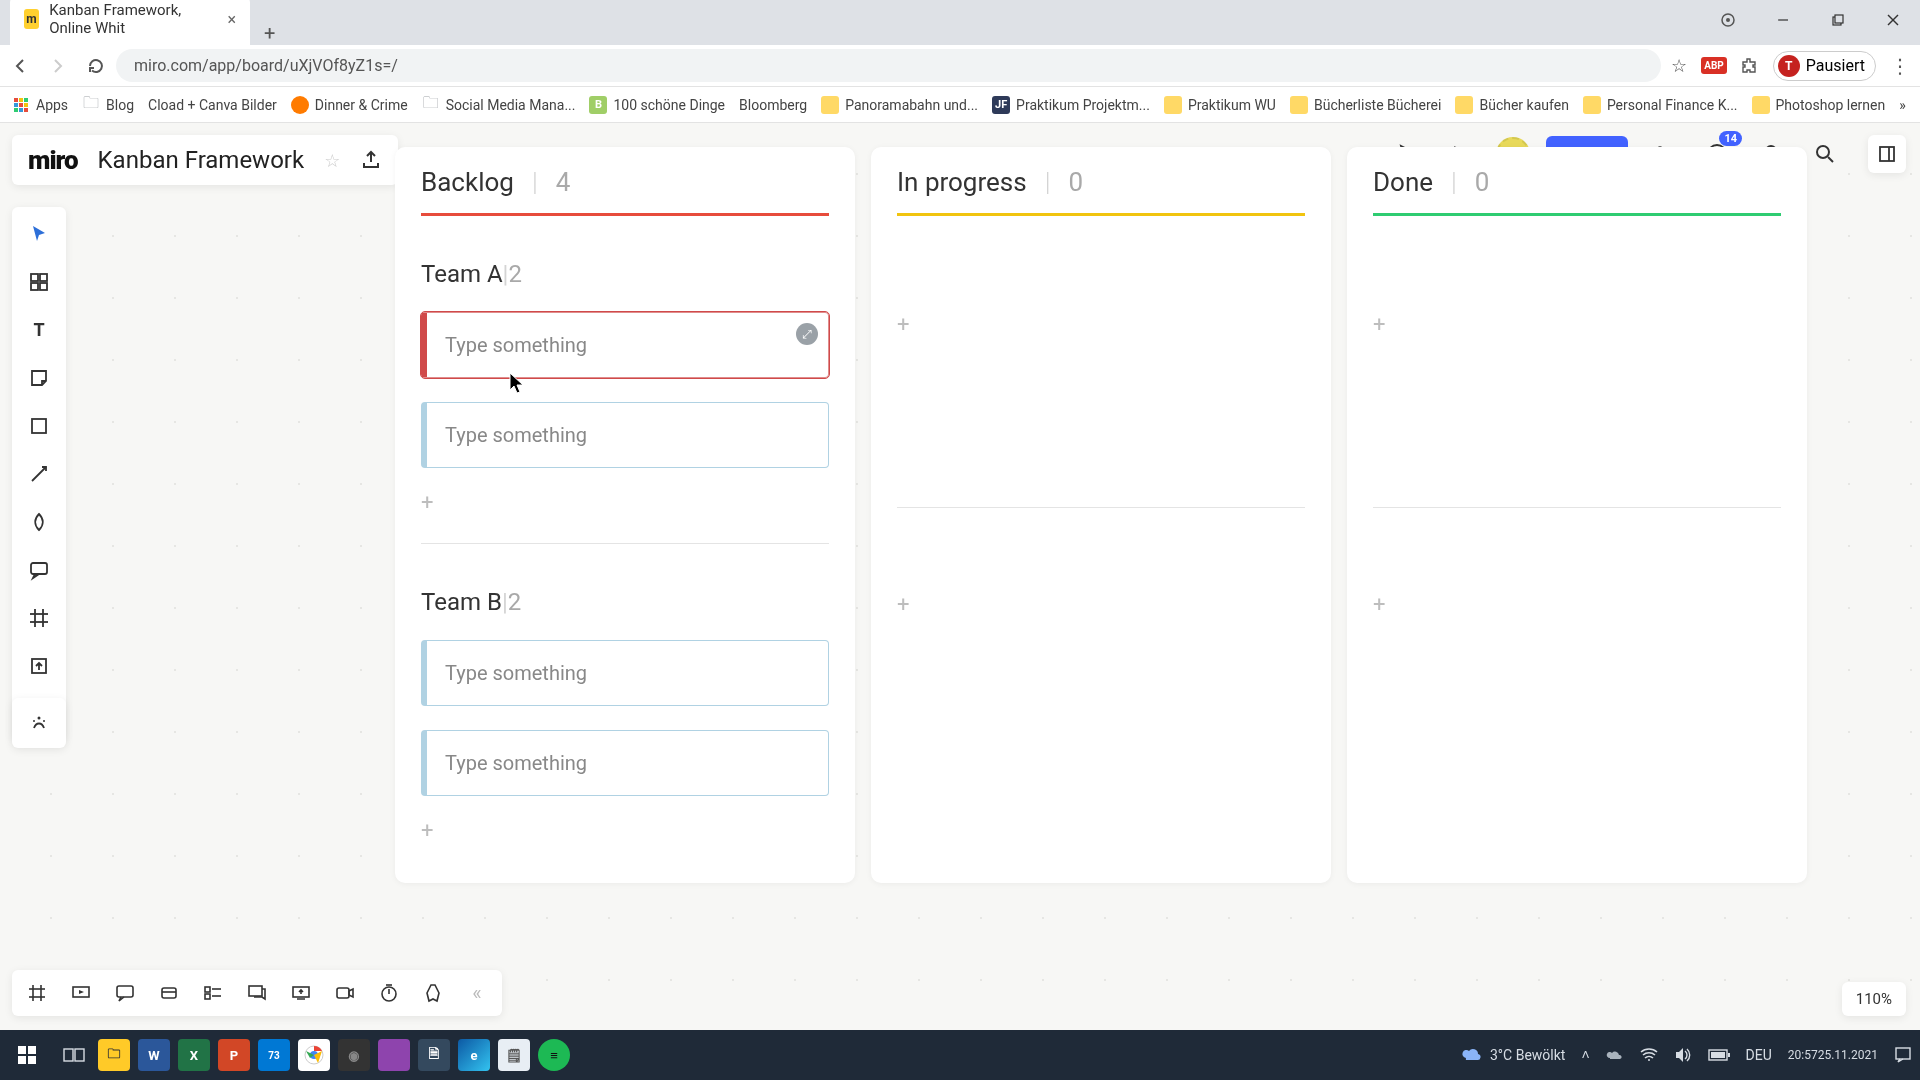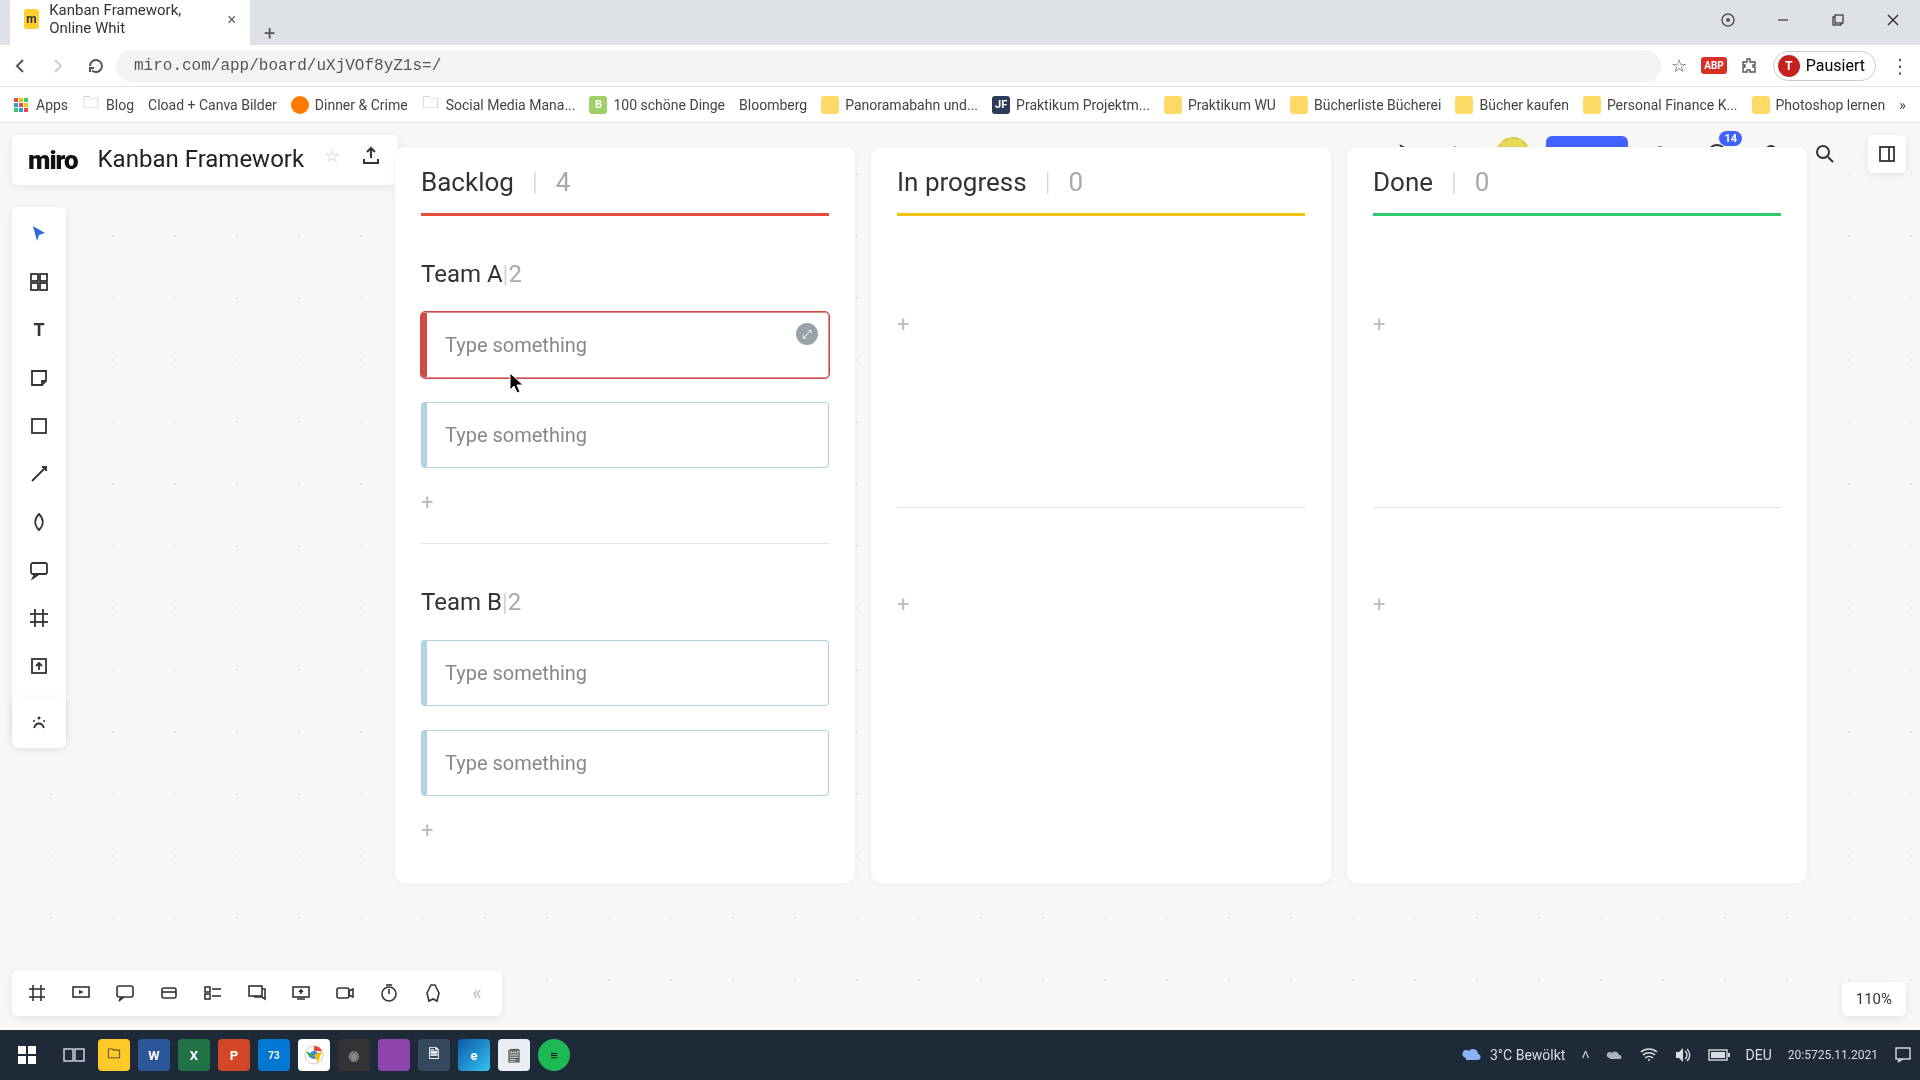--- a/index.html
+++ b/index.html
@@ -11,21 +11,21 @@
 .tab { display: flex; align-items: center; gap: 10px; background: #fff; padding: 8px 14px; border-radius: 10px 10px 0 0; font-size: 15px; color: #333; max-width: 240px; }
 .tab .favicon { width: 20px; height: 20px; background: #ffd02f; border-radius: 3px; display:flex; align-items:center; justify-content:center; font-size:12px; font-weight:bold; color:#333;}
 .tab-close { color: #666; font-size: 16px; margin-left: 8px; }
 .new-tab { color: #555; font-size: 20px; padding: 0 14px; }
 .window-controls { position: absolute; right: 0; top: 0; display: flex; }
 .window-btn { width: 55px; height: 40px; display: flex; align-items: center; justify-content: center; font-size: 14px; color: #333; }
 
 .addr-bar { display: flex; align-items: center; height: 42px; background: #fff; border-bottom: 1px solid #e3e3e3; padding: 0 10px; gap: 10px; }
 .nav-icons { display:flex; gap: 18px; color:#555; font-size: 18px; align-items: center;}
 .nav-icons .disabled { color:#bbb; }
-.url-field { flex:1; background:#f1f3f4; border-radius: 20px; padding: 7px 18px; font-size: 16px; color:#555;font-family:Liberation Mono, monospace; }
+.url-field { flex:1; background:#f1f3f4; border-radius: 20px; padding: 7px 18px; font-size: 16px; color:#555; }
 .addr-right { display:flex; gap: 14px; align-items:center; }
 .addr-right .star { color:#555; font-size:18px; }
 .abp { background:#d93025; color:#fff; font-size:10px; font-weight:bold; padding:3px 3px; border-radius:3px; }
 .ext-icon { font-size:18px; color:#555; }
 .profile-badge { display:flex; align-items:center; gap:6px; border:1px solid #ccc; border-radius:18px; padding:3px 10px 3px 4px; }
 .profile-circle { width:22px; height:22px; border-radius:50%; background:#c5221f; color:#fff; display:flex; align-items:center; justify-content:center; font-size:12px; font-weight:bold;}
 .menu-dots { font-size:20px; color:#555; }
 
 .bookmarks { display:flex; gap: 14px; height: 36px; padding: 0 12px; border-bottom: 1px solid #e3e3e3; font-size: 14px; color:#444; background:#fff; overflow:hidden; }
 .bm { display:flex; align-items:center; gap:6px; white-space: nowrap; }
@@ -34,21 +34,21 @@
 .bm-icon.yellow { background:#ffd966; }
 .bm-icon.green { background:#a0ce67; color:#fff; font-weight:bold;}
 .bm-icon.darkblue { background:#2e3a59; color:#fff; font-weight:bold; }
 .bm-icon.optorange { background:#ff7b00; border-radius:50%;}
 .bm-right { margin-left:auto; display:flex; gap:12px; align-items:center;}
 
 
 .app { position: relative; height: calc(1080px - 45px - 42px - 36px - 50px); background:#f7f7f5; }
 .dot-grid { position:absolute; inset:0; background-image: radial-gradient(#e6e6e3 1px, transparent 1px); background-size: 62px 62px; background-position: 20px 20px; }
 
-.top-left-panel { position:absolute; top:12px; left:12px; display:flex; gap:20px; background:#fff; border-radius:6px; padding:10px 16px; box-shadow:0 2px 8px rgba(0,0,0,0.08); }
+.top-left-panel { position:absolute; top:12px; left:12px; display:flex; align-items:center; gap:20px; background:#fff; border-radius:6px; padding:10px 16px; box-shadow:0 2px 8px rgba(0,0,0,0.08); }
 .miro-logo { font-weight:900; font-size:26px; color:#111; letter-spacing:-1px; }
 .board-title { font-size:24px; color:#222; }
 .star-icon { color:#ccc; font-size:18px; }
 .export-icon { color:#333; font-size:20px; }
 
 .top-right-panel { position:absolute; top:12px; right:14px; display:flex; align-items:center; gap:16px; }
 .tr-icon { width:38px; height:38px; display:flex; align-items:center; justify-content:center; color:#333; font-size:20px; }
 .avatar-sm { width:34px; height:34px; border-radius:50%; background:#e8d95a; border:2px dashed #d4c84e; display:flex; align-items:center; justify-content:center; font-weight:bold; color:#5a5a1e;}
 .share-btn { background:#4262ff; color:#fff; border:none; border-radius:6px; padding: 9px 20px; font-size:16px; font-weight:600; }
 .help-badge { position:relative; }

